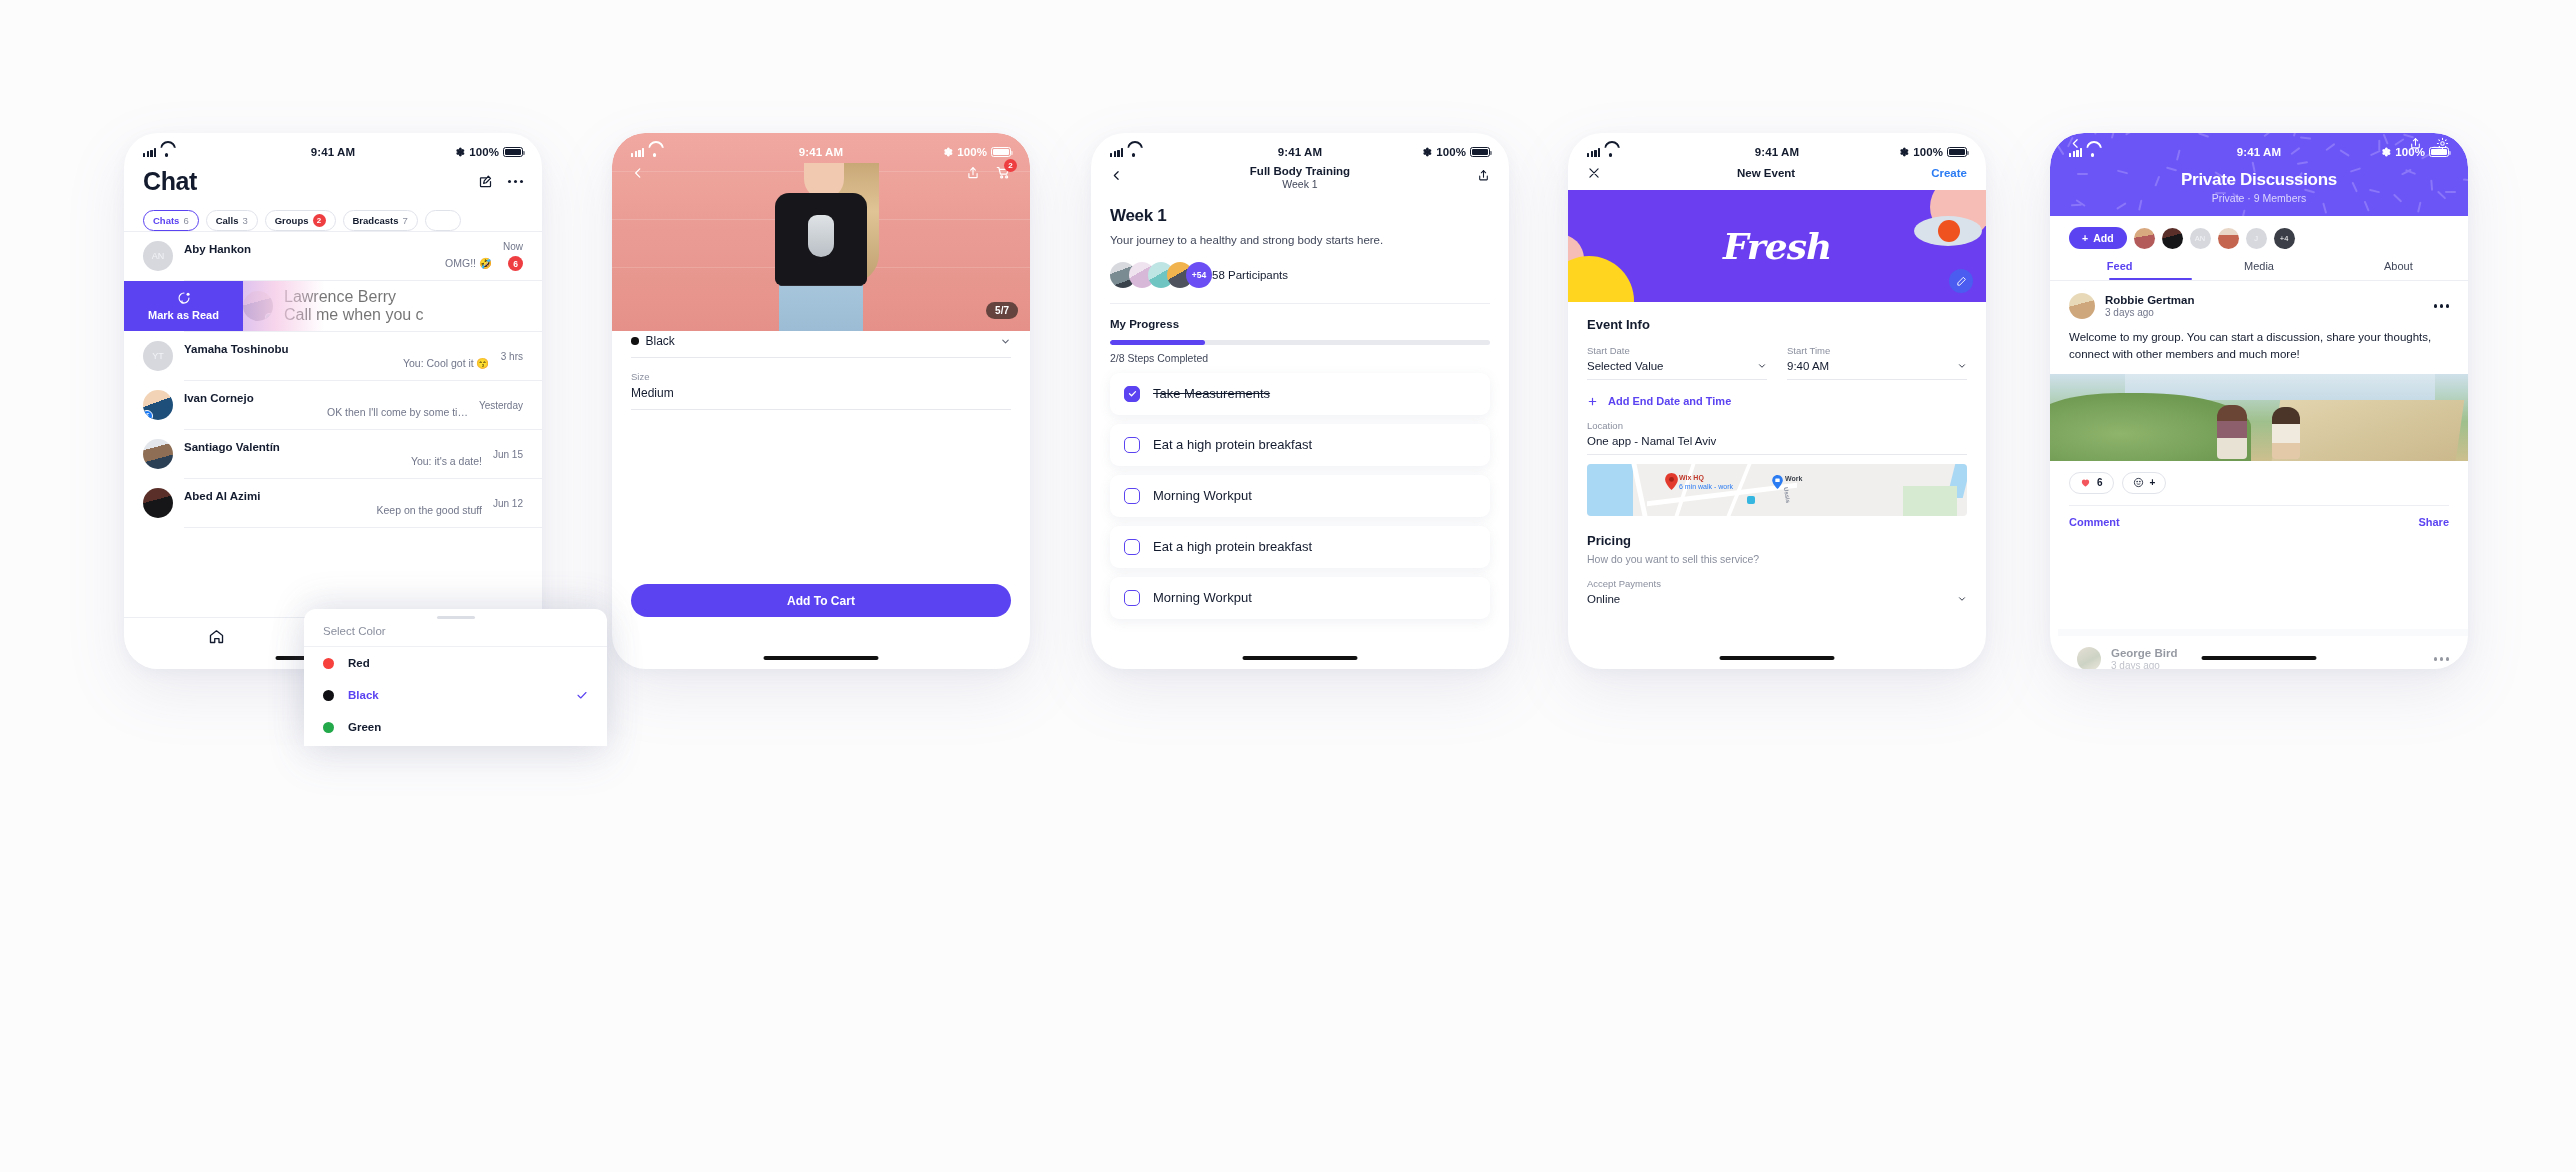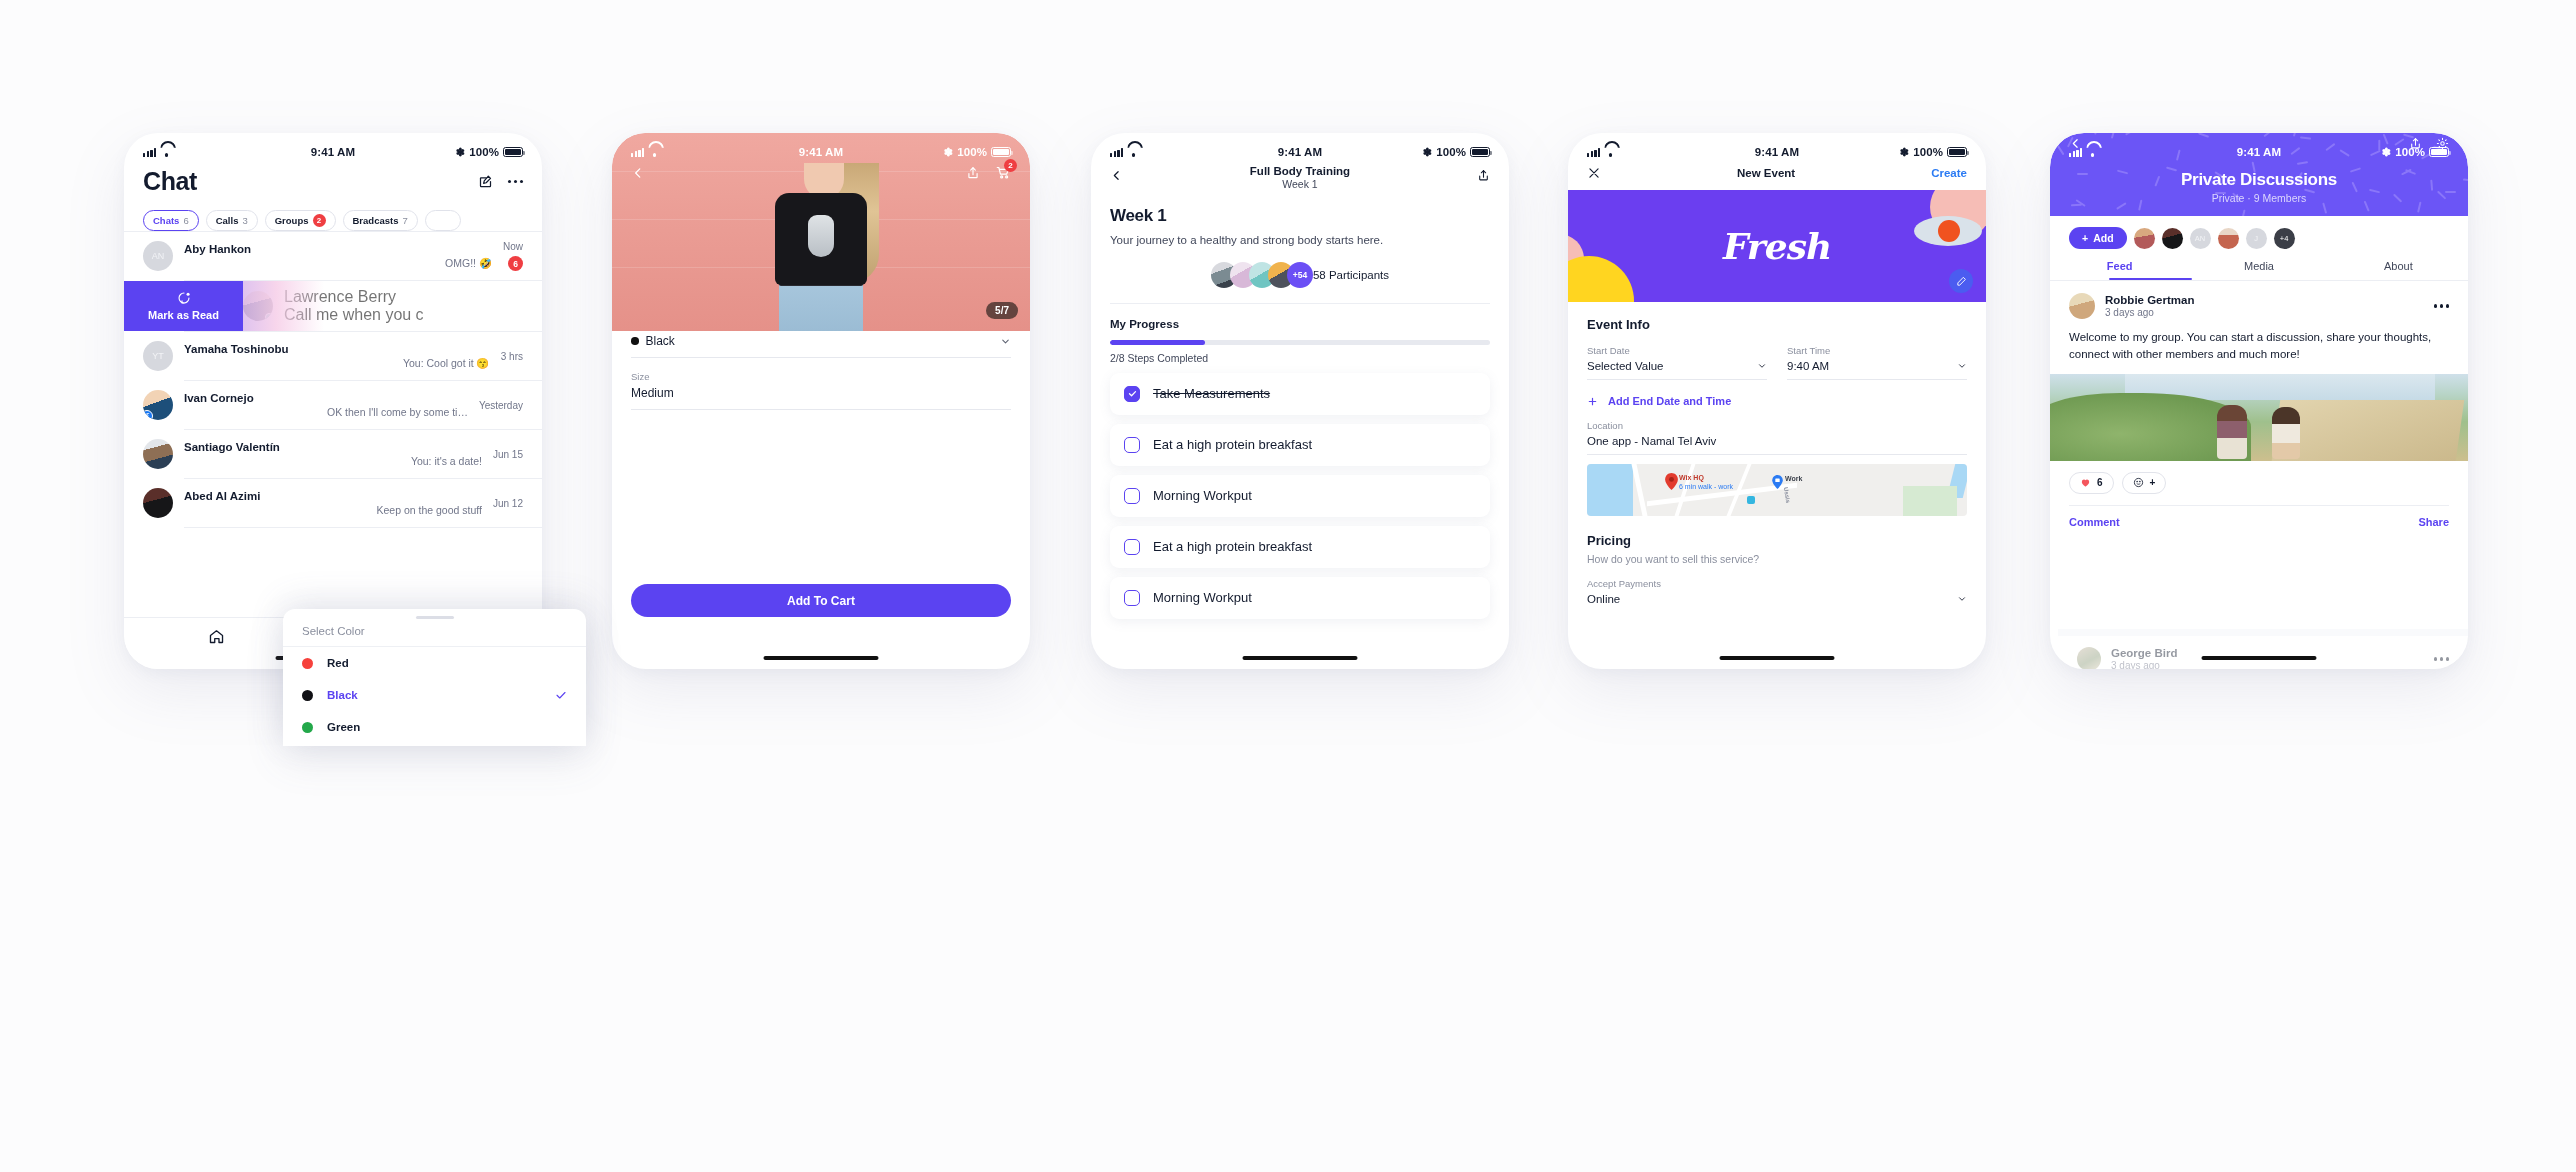--- a/index.html
+++ b/index.html
@@ -164,40 +164,40 @@
   .flabel { font-size:9.5px;color:#8a8f9e; }
   .fvalue { font-size:12px;color:#131b2e;margin-top:4px;display:flex;align-items:center;gap:7px; }
   .swatch { width:7.5px;height:7.5px;border-radius:50%;background:#111;display:inline-block; }
   .fline { height:1px;background:#e6e8ee;margin-top:9px; }
   .fcaret { margin-left:auto;color:#5c6170; }
 
   .addcart { position:absolute; left:19px; right:19px; bottom:52px; height:33px;
     background:#5b43f1; border-radius:17px; color:#fff; font-size:12px; font-weight:700;
     display:flex; align-items:center; justify-content:center; }
 
-  .colorsheet { position:absolute; left:283px; top:609px; width:303px; height:137px;
+  .colorsheet { position:absolute; left:304px; top:609px; width:303px; height:137px;
     background:#fff; border-radius:12px 12px 0 0;
     box-shadow:0 -6px 34px rgba(100,105,140,.16), 0 14px 40px rgba(100,105,140,.12); z-index:30; }
   .grabber { width:38px;height:3px;background:#dcdee6;border-radius:2px;margin:7px auto 0 auto; }
   .cs-title { font-size:11.5px;color:#8a8f9e;padding:6px 19px 9px 19px; }
   .cs-div { height:1px;background:#eef0f4; }
   .cs-row { display:flex;align-items:center;gap:14px;padding:9px 19px;height:32px; }
   .cs-dot { width:11px;height:11px;border-radius:50%;flex:0 0 auto; }
   .cs-name { font-size:11.5px;font-weight:700;color:#131b2e; }
   .cs-row.sel .cs-name { color:#5b43f1; }
   .cs-check { margin-left:auto; color:#5b43f1; }
 
   
   .navbar3 { display:flex;align-items:flex-start;justify-content:space-between;padding:2px 19px 0 19px; }
   .nav3-title { text-align:center;flex:1; }
   .nav3-t1 { font-size:11.5px;font-weight:700;color:#131b2e; }
   .nav3-t2 { font-size:10.5px;color:#41475a;margin-top:1px; }
   .w-title { font-size:17px;font-weight:700;color:#131b2e;letter-spacing:-0.3px;padding:16px 19px 0 19px; }
   .w-sub { font-size:11.5px;color:#41475a;padding:6px 19px 0 19px;line-height:1.45; }
-  .partrow { display:flex;align-items:center;justify-content:center;padding:13px 19px 0 19px; }
+  .partrow { display:flex;align-items:center;justify-content:flex-start;padding:13px 19px 0 19px; }
   .avstack { display:flex; }
   .avstack .av { width:26px;height:26px;margin-left:-7px;border:0; }
   .avstack .av:first-child{margin-left:0}
   .avmore { background:#6b4ff5;display:flex;align-items:center;justify-content:center;
     font-size:8.5px;font-weight:700;color:#fff; }
   .partcnt { font-size:11.5px;color:#131b2e; }
   .sect3 { height:1px;background:#eceef3;margin:15px 19px 0 19px; }
   .mp-title { font-size:11.5px;font-weight:700;color:#131b2e;padding:14px 19px 0 19px; }
   .bartrack { margin:10px 19px 0 19px;height:5px;background:#e7e9ef;border-radius:3px;overflow:hidden; }
   .barfill { height:100%;background:#5b43f1;border-radius:3px; }

